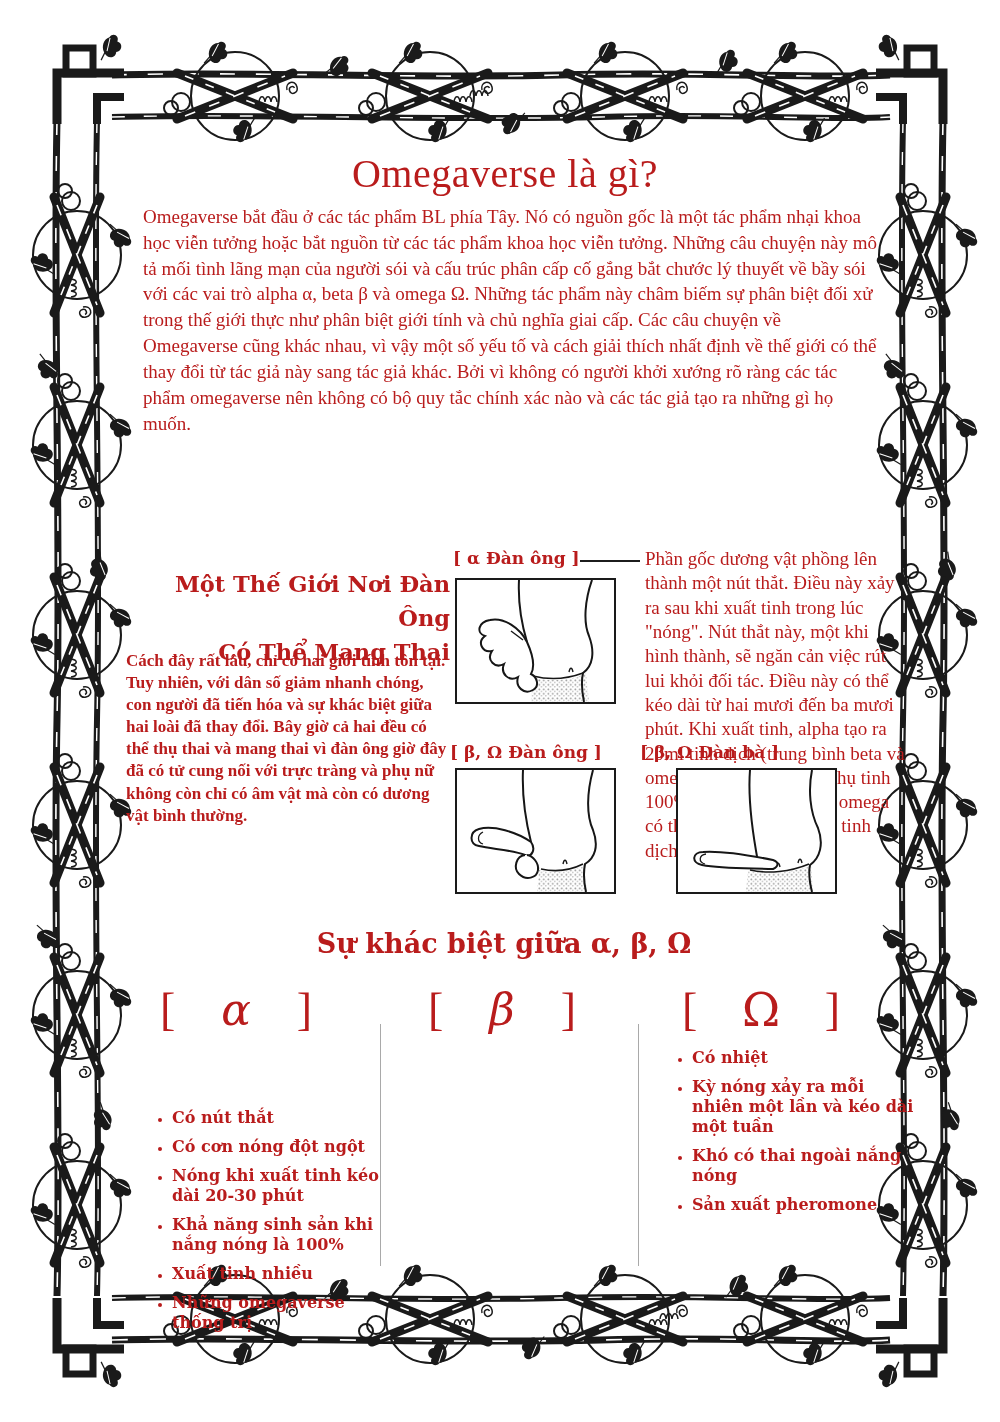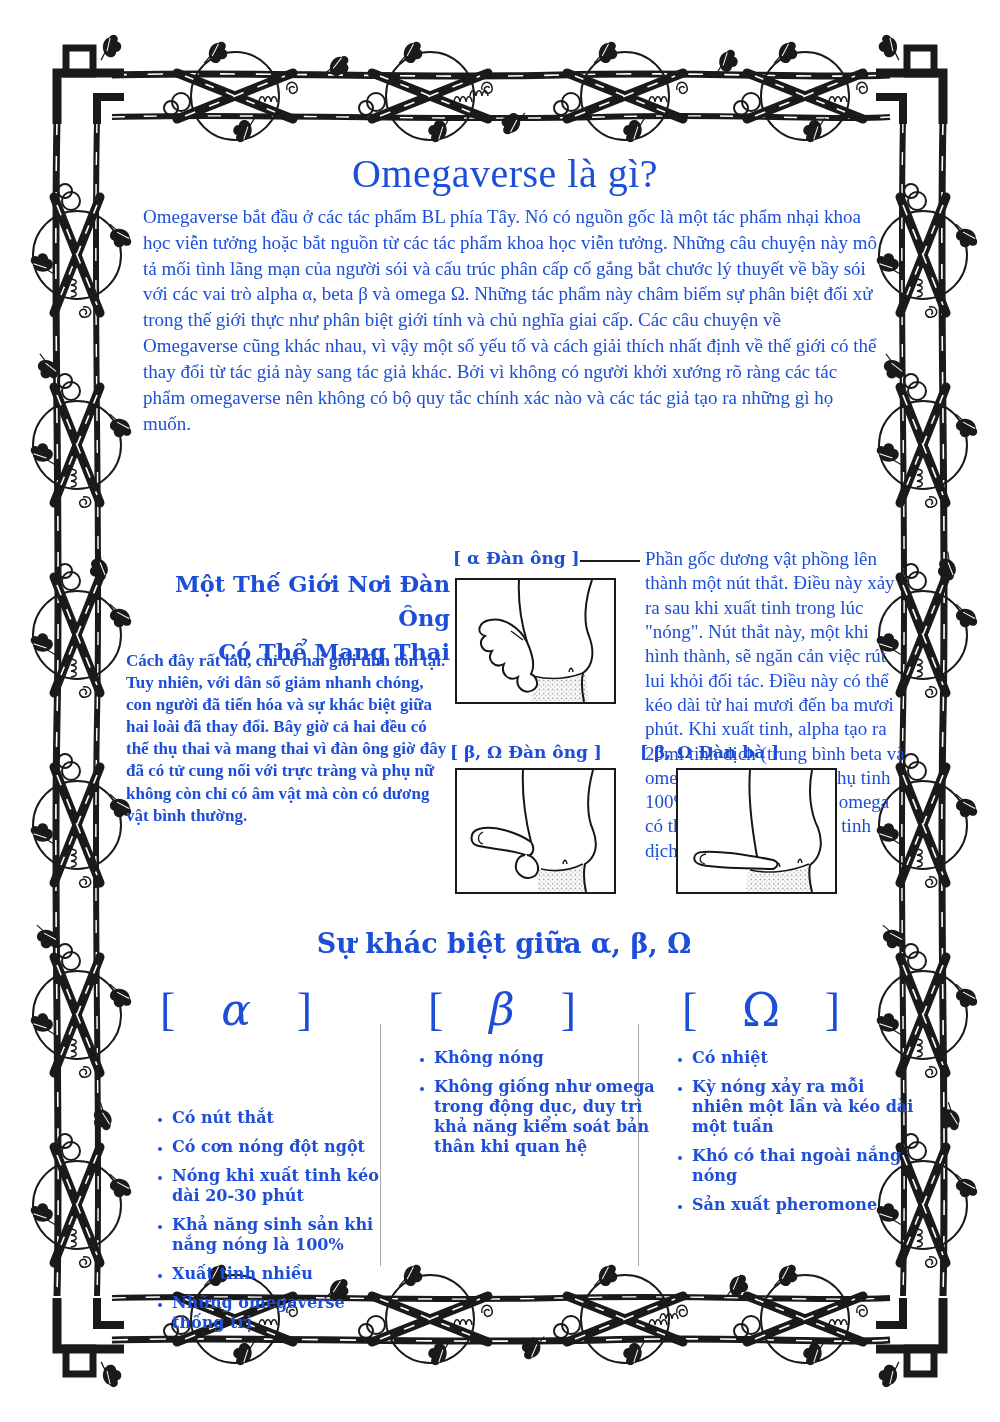--- a/index.html
+++ b/index.html
@@ -1,17 +1,17 @@
 <!DOCTYPE html>
 <html><head>
 <meta charset="utf-8">
 <style>
   html,body{margin:0;padding:0;background:#ffffff;}
   #page{position:relative;width:1000px;height:1422px;background:#ffffff;overflow:hidden;
-        font-family:"Liberation Serif", serif;color:#1d4ed8;}
+        font-family:"Liberation Serif", serif;color:#b91c1c;}
   .abs{position:absolute;}
   #border-art{position:absolute;left:0;top:0;width:1000px;height:1422px;z-index:0;}
   #content{position:absolute;left:0;top:0;width:1000px;height:1422px;z-index:1;}
 
   #page-title{left:130px;top:150px;width:750px;text-align:center;
     font-size:40px;font-weight:400;letter-spacing:0.5px;}
   .body-par{font-size:19px;line-height:1.36;text-align:left;}
   #intro-p1{left:143px;top:204px;width:737px;}
   #intro-p2{left:148px;top:452px;width:730px;}
 
@@ -256,24 +256,20 @@
     <div id="divider-2" class="abs v-divider"></div>
 
     <ul id="alpha-list" class="abs bullet-list">
       <li>Có nút thắt</li>
       <li>Có cơn nóng đột ngột</li>
       <li>Nóng khi xuất tinh kéo dài 20-30 phút</li>
       <li>Khả năng sinh sản khi nắng nóng là 100%</li>
       <li>Xuất tinh nhiều</li>
       <li>Những omegaverse thống trị</li>
     </ul>
-    <ul id="beta-list" class="abs bullet-list">
-      <li>Không nóng</li>
-      <li>Không giống như omega trong động dục, duy trì khả năng kiểm soát bản thân khi quan hệ</li>
-    </ul>
     <ul id="omega-list" class="abs bullet-list">
       <li>Có nhiệt</li>
       <li>Kỳ nóng xảy ra mỗi nhiên một lần và kéo dài một tuần</li>
       <li>Khó có thai ngoài nắng nóng</li>
       <li>Sản xuất pheromone</li>
     </ul>
 
   </div>
 </div>
 

